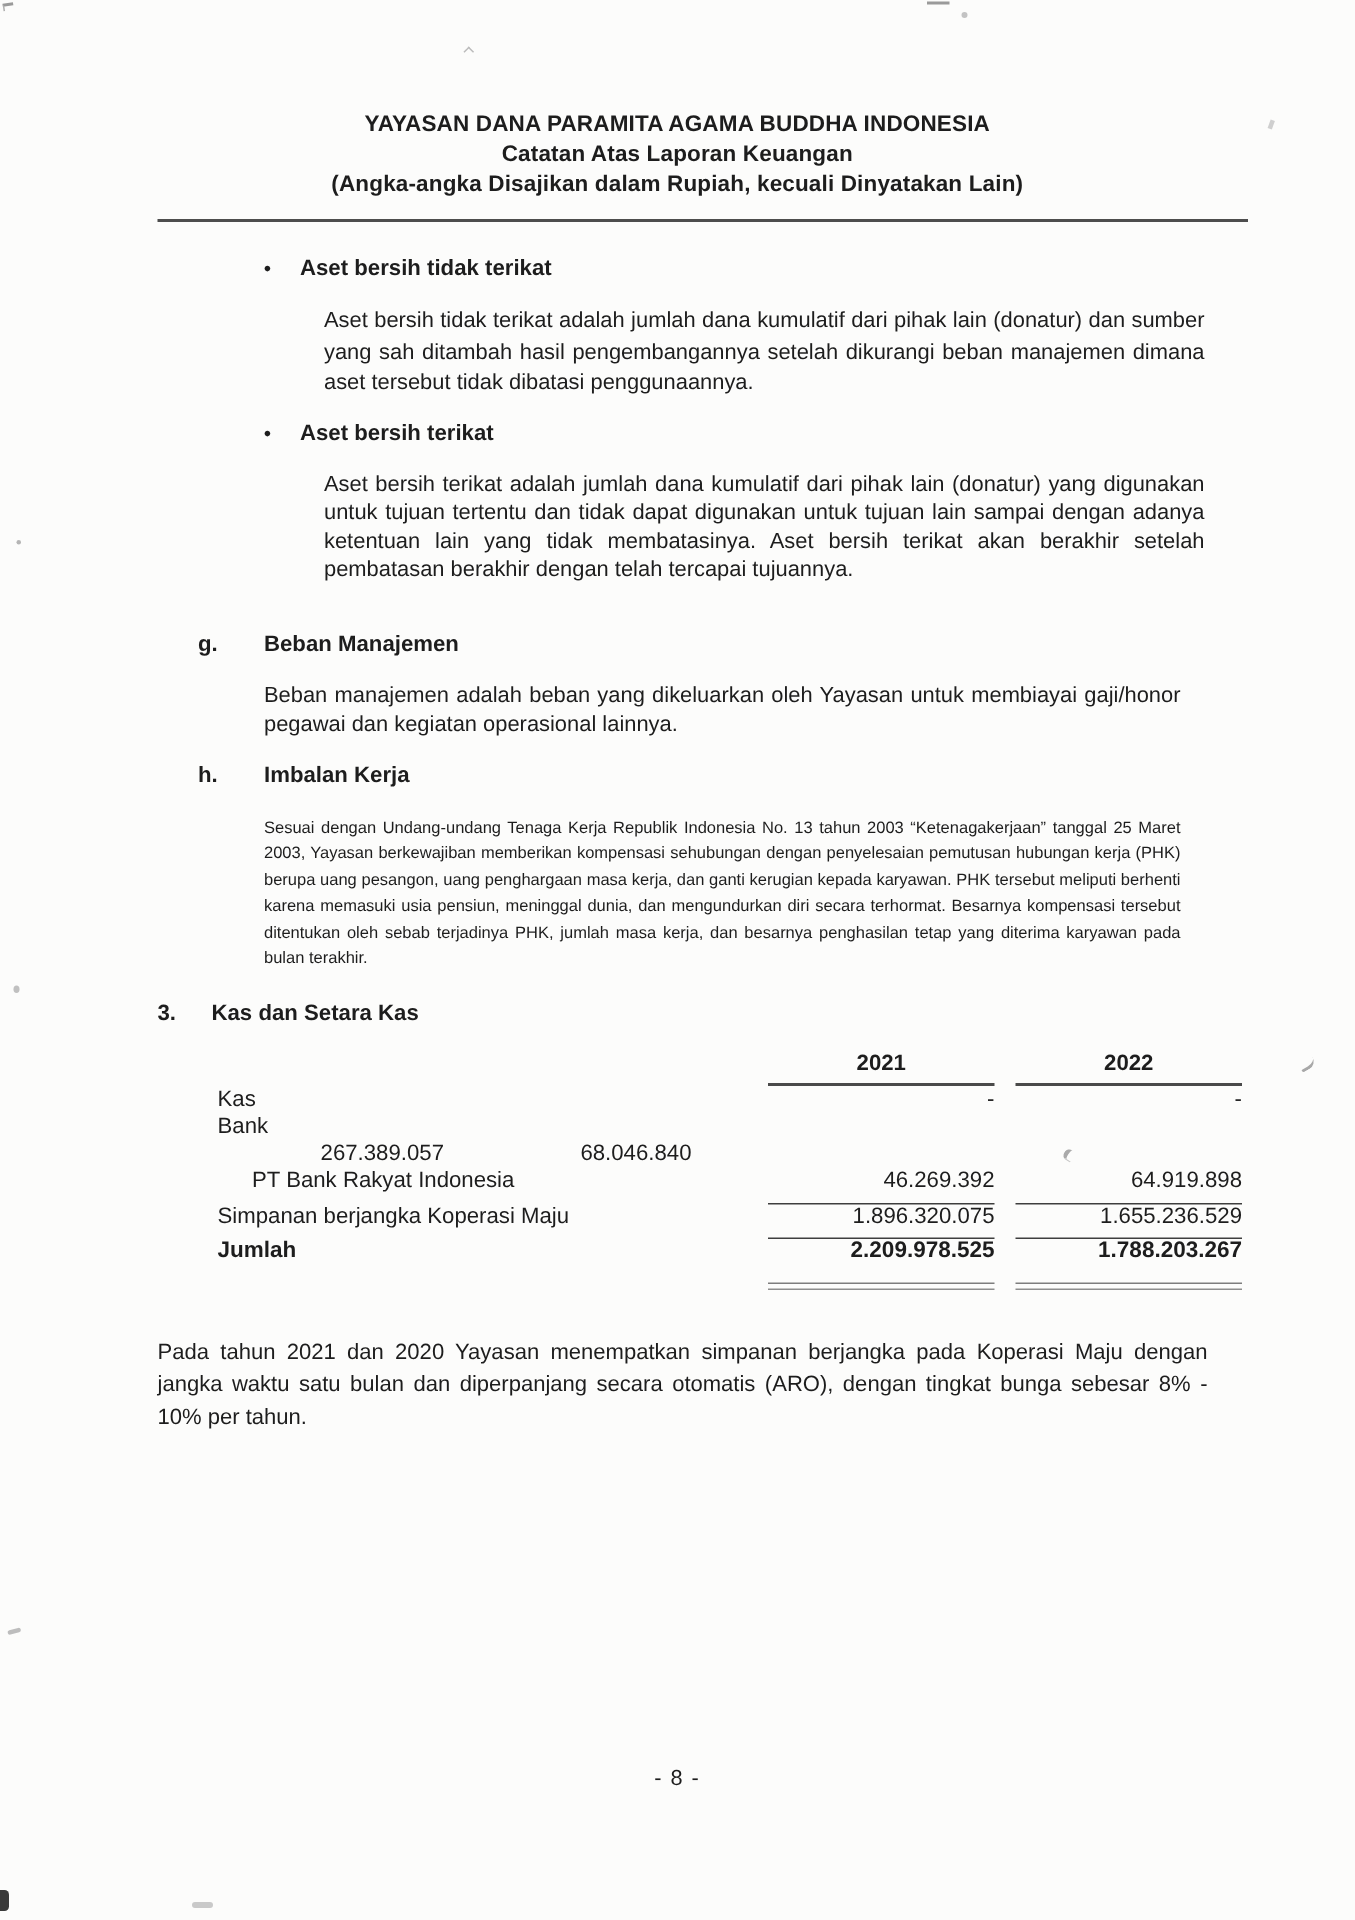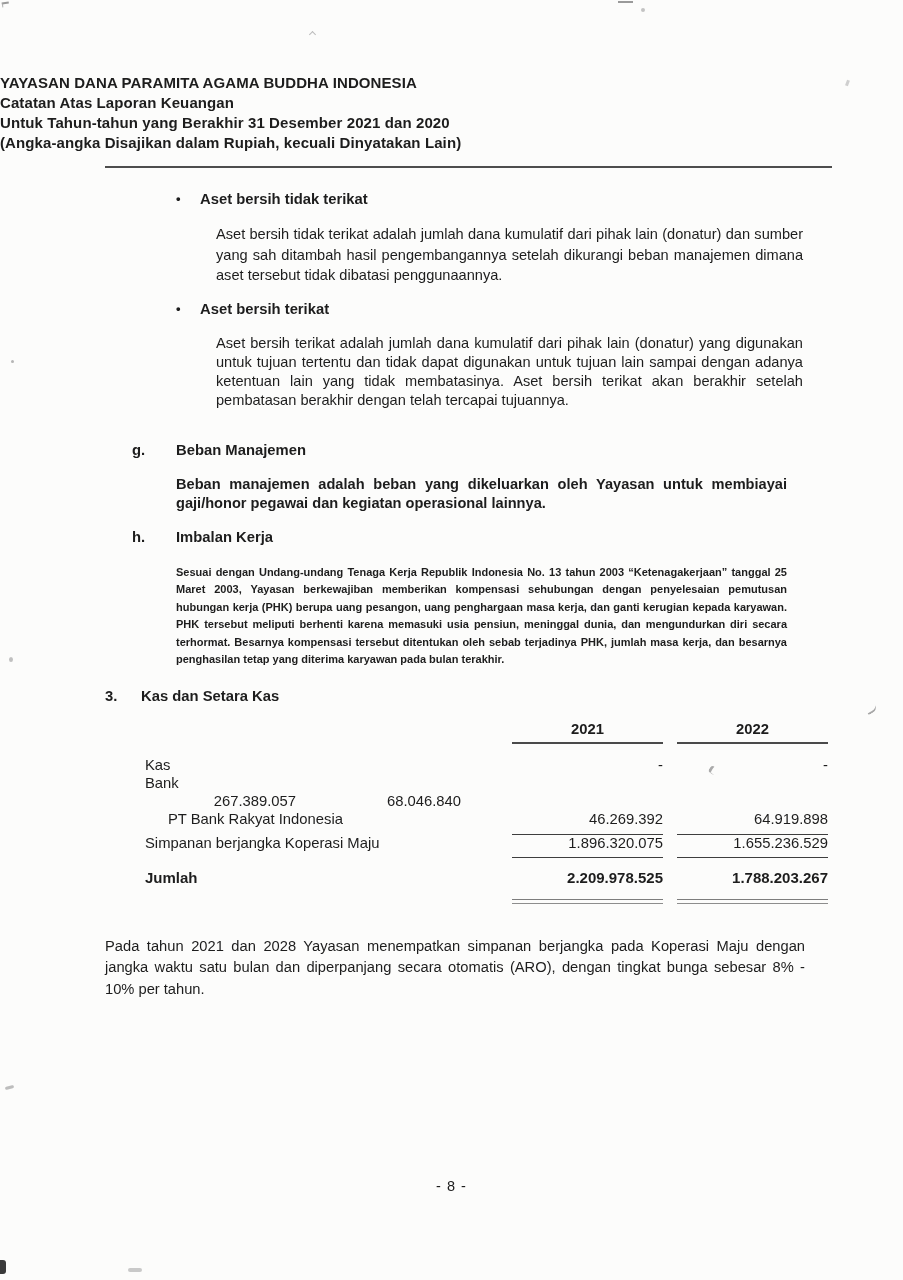--- a/index.html
+++ b/index.html
@@ -10,21 +10,21 @@
     overflow: hidden;
     background: #fcfcfb;
     color: #1d1d1d;
     font-family: "Liberation Sans", "DejaVu Sans", sans-serif;
     font-size: 14.6px;
   }
 
   
   .doc-header {
     padding-top: 73px;
-    text-align: left;
+    text-align: center;
     font-weight: 700;
     font-size: 15px;
     line-height: 20px;
     letter-spacing: 0.1px;
   }
   .header-rule {
     margin: 13px 0 0 105px;
     width: 727px;
     border-top: 2px solid #4d4d4d;
   }
@@ -45,21 +45,20 @@
   
   .section-block { margin: 30px 100px 0 132px; }
   .section-block.second { margin-top: 14px; }
   .section-head { display: flex; font-weight: 700; font-size: 14.8px; line-height: 20px; }
   .section-letter { width: 44px; }
   .section-body {
     margin: 15px 16px 0 44px;
     text-align: justify;
     font-size: 14.6px;
     line-height: 19px;
-    font-weight: bold;
   }
   .section-block.second .section-body {
     margin-top: 17px;
     font-size: 11px;
     line-height: 17.6px;
   }
 
   
   .note3-head {
     display: flex;
@@ -77,26 +76,26 @@
   .t-label.indent { padding-left: 23px; }
   .t-v { width: 151px; text-align: right; }
   .t-gap { width: 14px; }
   .thead .t-v {
     text-align: center;
     font-weight: 700;
     border-bottom: 2px solid #4a4a4a;
     padding-bottom: 4px;
   }
   .thead { height: auto; justify-content: flex-end; }
-  .tr.first-row { margin-top: 12px; justify-content: flex-end; }
+  .tr.first-row { margin-top: 0; justify-content: flex-end; }
   .tr-rule { display: flex; margin-top: 6px; height: 0; }
   .tr-rule .t-v { border-top: 1.5px solid #3e3e3e; }
   .tr.subtotal { margin-top: 12px; }
   .tr-rule.rule2 { margin-top: 5px; }
-  .tr.total { margin-top: 12px; font-weight: 700; font-size: 15px; }
+  .tr.total { margin-top: 0; font-weight: 700; font-size: 15px; }
   .tr-double { display: flex; margin-top: 12px; }
   .tr-double .t-v {
     height: 4.5px;
     border-top: 1.6px solid #7d7d7d;
     border-bottom: 1.6px solid #8d8d8d;
   }
 
   
   .closing-note {
     margin: 32px 98px 0 105px;
@@ -131,21 +130,20 @@
     border-radius: 6px 0 0 6px; transform: rotate(32deg); opacity: .75;
   }
   .sp-l { top: 80px; left: 846px; width: 3px; height: 6px; background: #cfcfcf; transform: rotate(20deg); }
 </style>
 </head>
 <body>
 
 <div class="doc-header">
   <div>YAYASAN DANA PARAMITA AGAMA BUDDHA INDONESIA</div>
   <div>Catatan Atas Laporan Keuangan</div>
-  <div>Untuk Tahun-tahun yang Berakhir 31 Desember 2021 dan 2020</div>
   <div>(Angka-angka Disajikan dalam Rupiah, kecuali Dinyatakan Lain)</div>
 </div>
 <div class="header-rule"></div>
 
 <div class="bullet-block">
   <div class="bullet-head">
     <span class="bullet-dot">•</span>
     <span>Aset bersih tidak terikat</span>
   </div>
   <div class="bullet-body">Aset bersih tidak terikat adalah jumlah dana kumulatif dari pihak lain (donatur) dan sumber yang sah ditambah hasil pengembangannya setelah dikurangi beban manajemen dimana aset tersebut tidak dibatasi penggunaannya.</div>
@@ -245,21 +243,21 @@
   </div>
 
   <div class="tr-double">
     <span class="t-label"></span>
     <span class="t-v"></span>
     <span class="t-gap"></span>
     <span class="t-v"></span>
   </div>
 </div>
 
-<div class="closing-note">Pada tahun 2021 dan 2028 Yayasan menempatkan simpanan berjangka pada Koperasi Maju dengan jangka waktu satu bulan dan diperpanjang secara otomatis (ARO), dengan tingkat bunga sebesar 8% - 10% per tahun.</div>
+<div class="closing-note">Pada tahun 2021 dan 2020 Yayasan menempatkan simpanan berjangka pada Koperasi Maju dengan jangka waktu satu bulan dan diperpanjang secara otomatis (ARO), dengan tingkat bunga sebesar 8% - 10% per tahun.</div>
 
 <div class="page-number">- 8 -</div>
 
 <div class="speck sp-a"></div>
 <div class="speck sp-b"></div>
 <div class="speck sp-c"></div>
 <div class="speck sp-d"></div>
 <div class="speck sp-e"></div>
 <div class="speck sp-f"></div>
 <div class="speck sp-g"></div>

